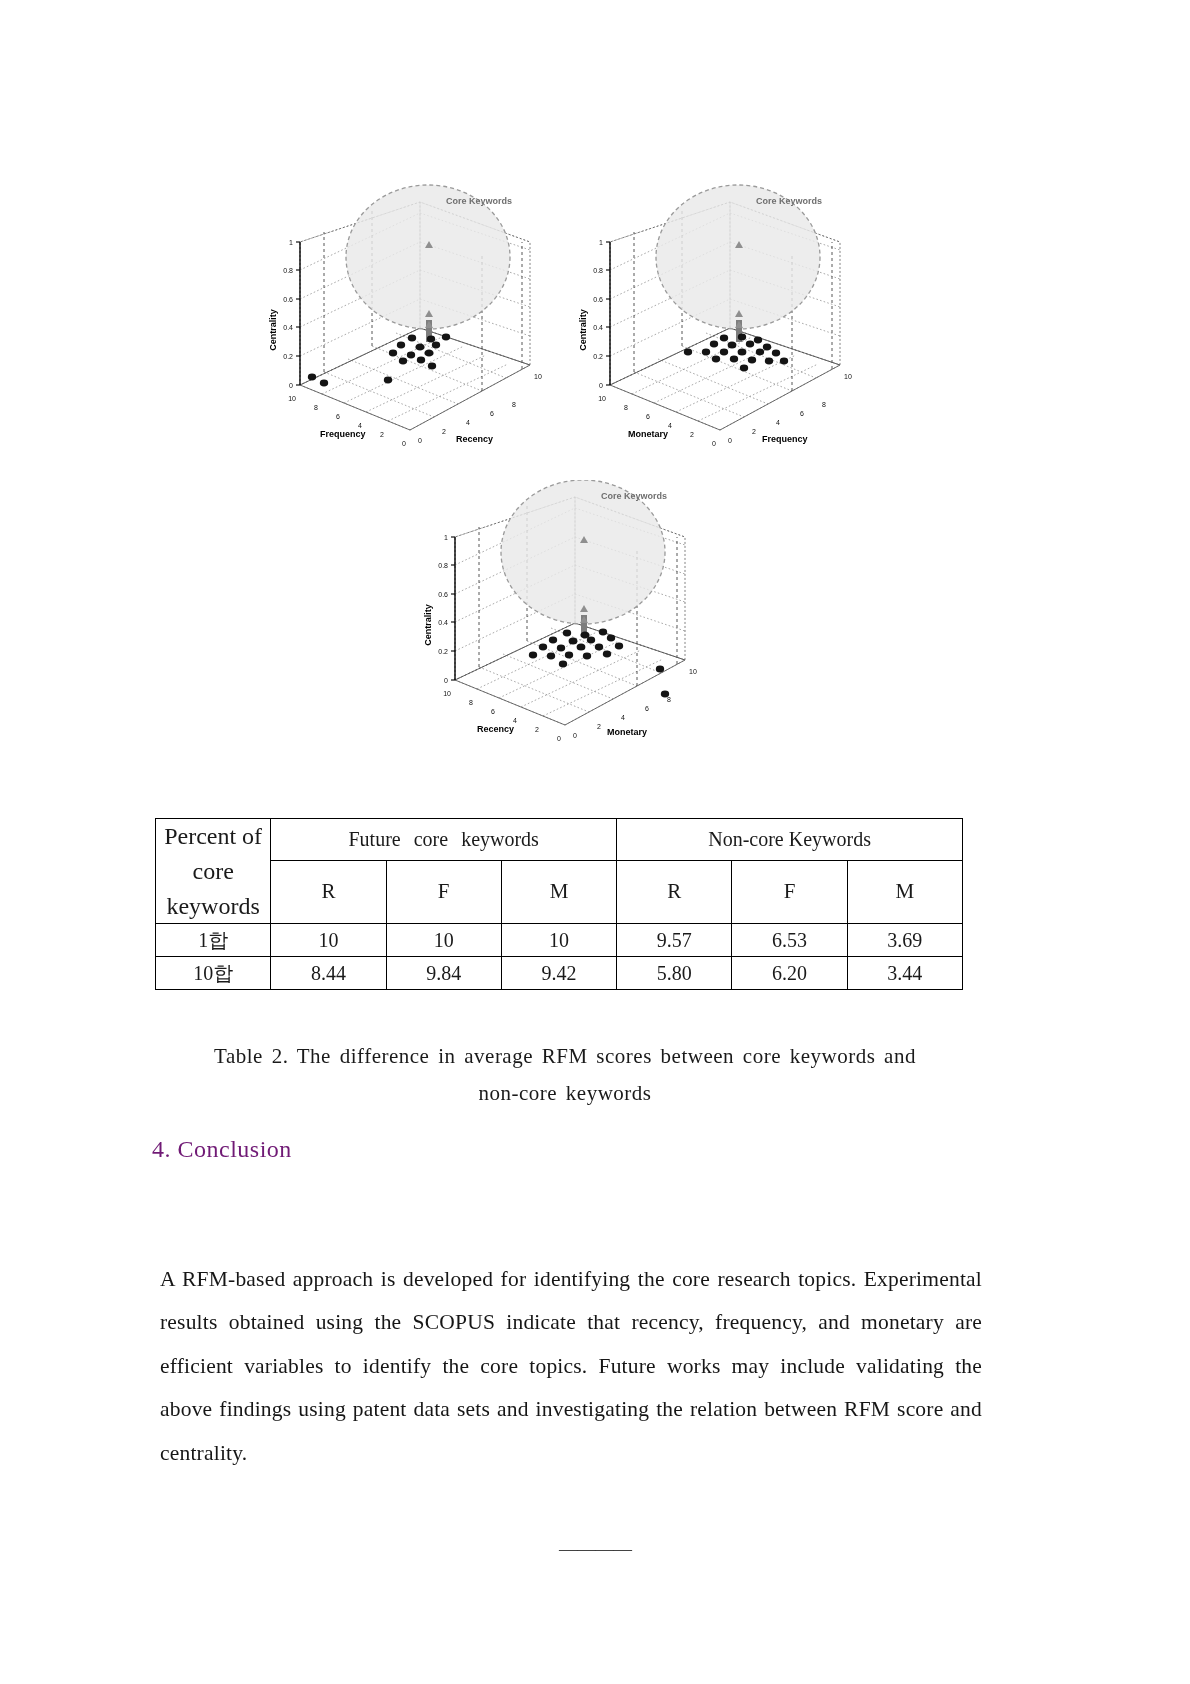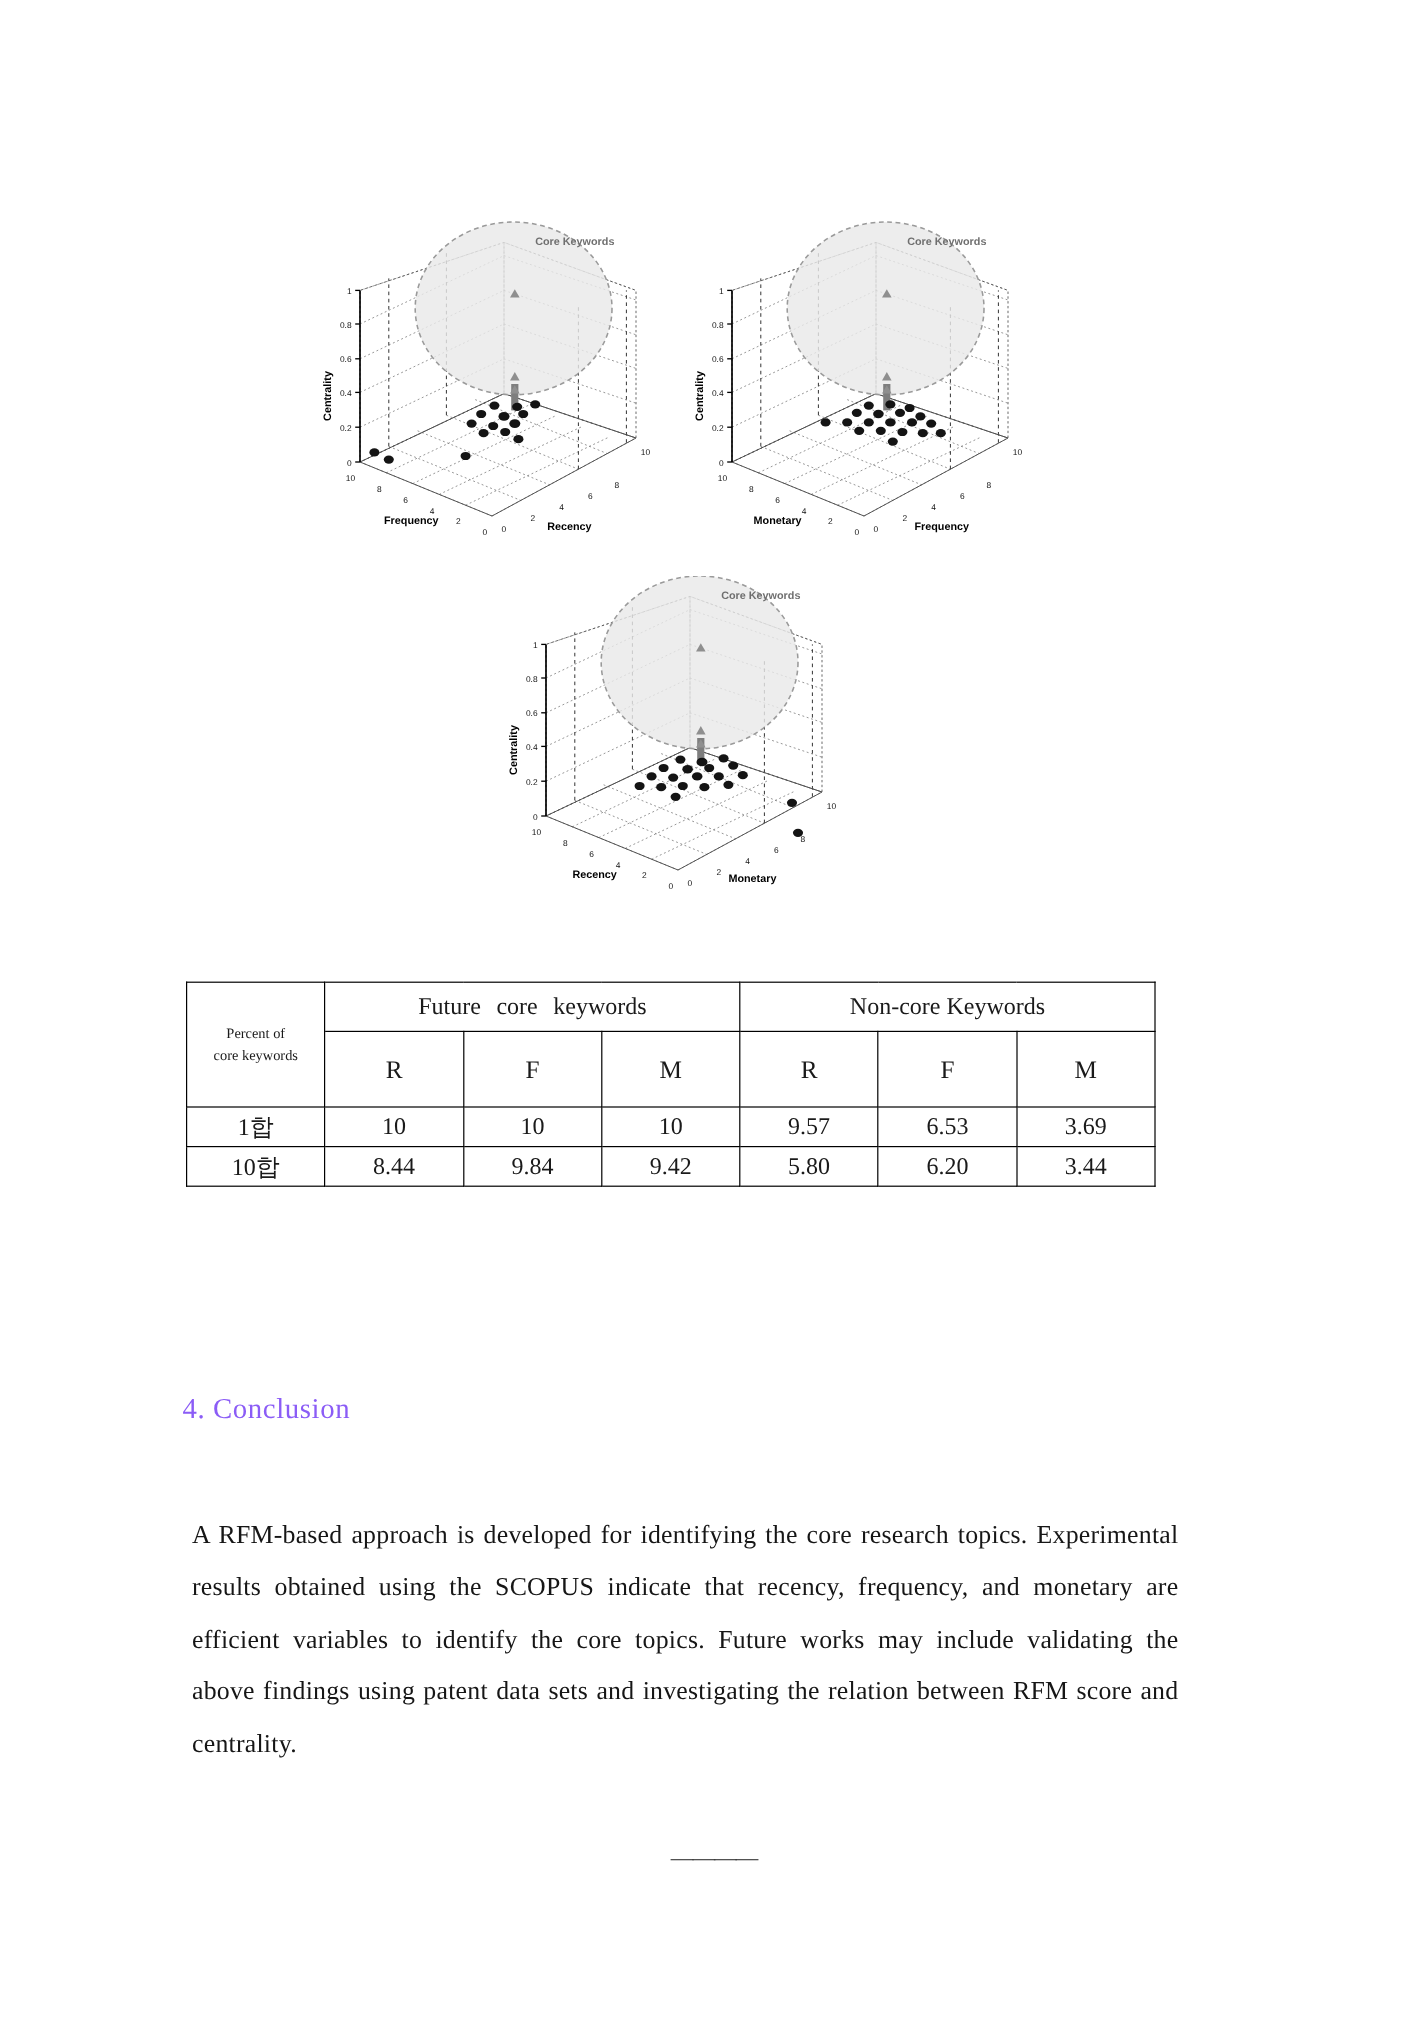--- a/index.html
+++ b/index.html
@@ -68,21 +68,21 @@
     border: 1px solid #000000;
     text-align: center;
     vertical-align: middle;
     font-weight: normal;
     padding: 0;
   }
   .data-table .grouphdr { height: 40px; font-size: 20px; text-align: center; }
   .data-table .subhdr   { height: 62px; font-size: 21px; }
   .data-table .bodyrow td { height: 32px; font-size: 20px; }
   .stub {
-    font-size: 12px;
+    font-size: 24px;
     line-height: 1.45;
     margin-left: 36px;
   }
   .stub-l1 { display:block; }
   .stub-l2 { display:block; }
   .grp-label { word-spacing: 8px; }
 
   
   .table-caption {
     position: absolute;
@@ -94,24 +94,24 @@
     line-height: 1.75;
     letter-spacing: 0.5px;
     word-spacing: 3px;
     color: #1a1a1a;
   }
 
   
   .section-heading {
     position: absolute;
     left: 152px;
-    top: 1162px;
+    top: 1136px;
     font-size: 24px;
     letter-spacing: 0.5px;
-    color: #8b5cf6;
+    color: #701a75;
   }
   .body-text {
     position: absolute;
     left: 160px;
     top: 1258px;
     width: 822px;
     font-size: 21.5px;
     line-height: 2.02;
     text-align: justify;
     text-align-last: left;
@@ -536,20 +536,24 @@
         <td>8.44</td>
         <td>9.84</td>
         <td>9.42</td>
         <td>5.80</td>
         <td>6.20</td>
         <td>3.44</td>
       </tr>
     </tbody>
   </table>
 
+  <div class="table-caption">
+    <div>Table 2. The difference in average RFM scores between core keywords and</div>
+    <div>non-core keywords</div>
+  </div>
 
   <div class="section-heading">4. Conclusion</div>
 
   <div class="body-text">A RFM-based approach is developed for identifying the core research topics. Experimental results obtained using the SCOPUS indicate that recency, frequency, and monetary are efficient variables to identify the core topics. Future works may include validating the above findings using patent data sets and investigating the relation between RFM score and centrality.</div>
 
   <div class="footer-mark">————</div>
 
 </div>
 
 </body></html>

